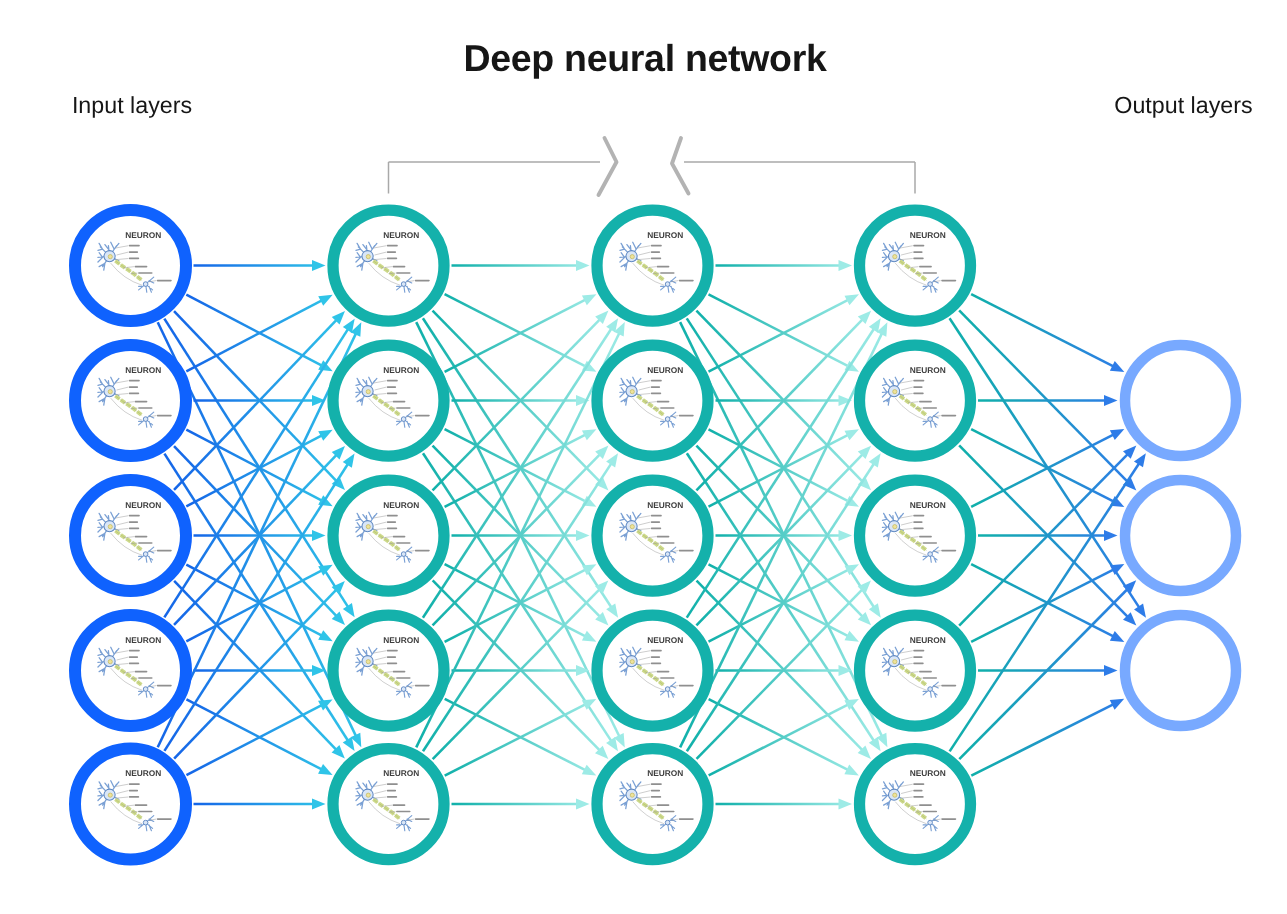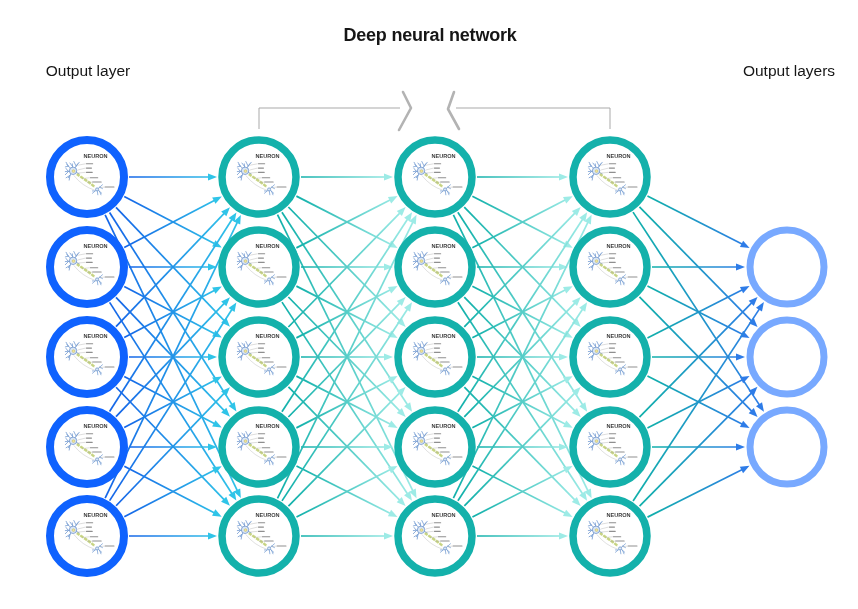--- a/index.html
+++ b/index.html
@@ -2,21 +2,21 @@
 <html><head>
 <meta charset="utf-8">
 <style>
   html,body{margin:0;padding:0;background:#ffffff;}
   #stage{
     position:relative;width:858px;height:609px;background:#ffffff;overflow:hidden;
     font-family:"Liberation Sans","DejaVu Sans",sans-serif;
   }
   #net-svg{position:absolute;left:0;top:0;}
   .overlay-text{position:absolute;transform:translateX(-50%);white-space:nowrap;color:#161616;}
-  #diagram-title{font-size:18px;font-weight:700;letter-spacing:-0.2px;}
+  #diagram-title{font-size:25px;font-weight:700;letter-spacing:-0.2px;}
   .layer-label{font-size:15.5px;font-weight:400;}
 </style>
 </head>
 <body>
 
 <div id="stage">
 
   <svg id="net-svg" width="858" height="609" viewBox="0 0 858 609">
     <defs>
 
@@ -704,15 +704,15 @@
         <line x1="259" y1="108" x2="400" y2="108" stroke="#a9a9a9" stroke-width="1" fill="none"></line>
         <line x1="456" y1="108" x2="610" y2="108" stroke="#a9a9a9" stroke-width="1" fill="none"></line>
         <line x1="259" y1="108" x2="259" y2="129" stroke="#a9a9a9" stroke-width="1" fill="none"></line>
         <line x1="610" y1="108" x2="610" y2="129" stroke="#a9a9a9" stroke-width="1" fill="none"></line>
         <polyline points="403,92 411,108 399,130" fill="none" stroke="#b3b3b3" stroke-width="2.6" stroke-linejoin="round" stroke-linecap="round"></polyline>
         <polyline points="454,92 448,109 459,129" fill="none" stroke="#b3b3b3" stroke-width="2.6" stroke-linejoin="round" stroke-linecap="round"></polyline>
       </g>
   </svg>
 
   <div id="diagram-title" class="overlay-text" style="left: 430px; top: 25px;">Deep neural network</div>
-  <div id="label-input" class="overlay-text layer-label" style="left: 88px; top: 62px;">Output layer</div>
+  <div id="label-input" class="overlay-text layer-label" style="left: 88px; top: 62px;">Input layers</div>
   <div id="label-output" class="overlay-text layer-label" style="left: 789px; top: 62px;">Output layers</div>
 </div>
 
 </body></html>

